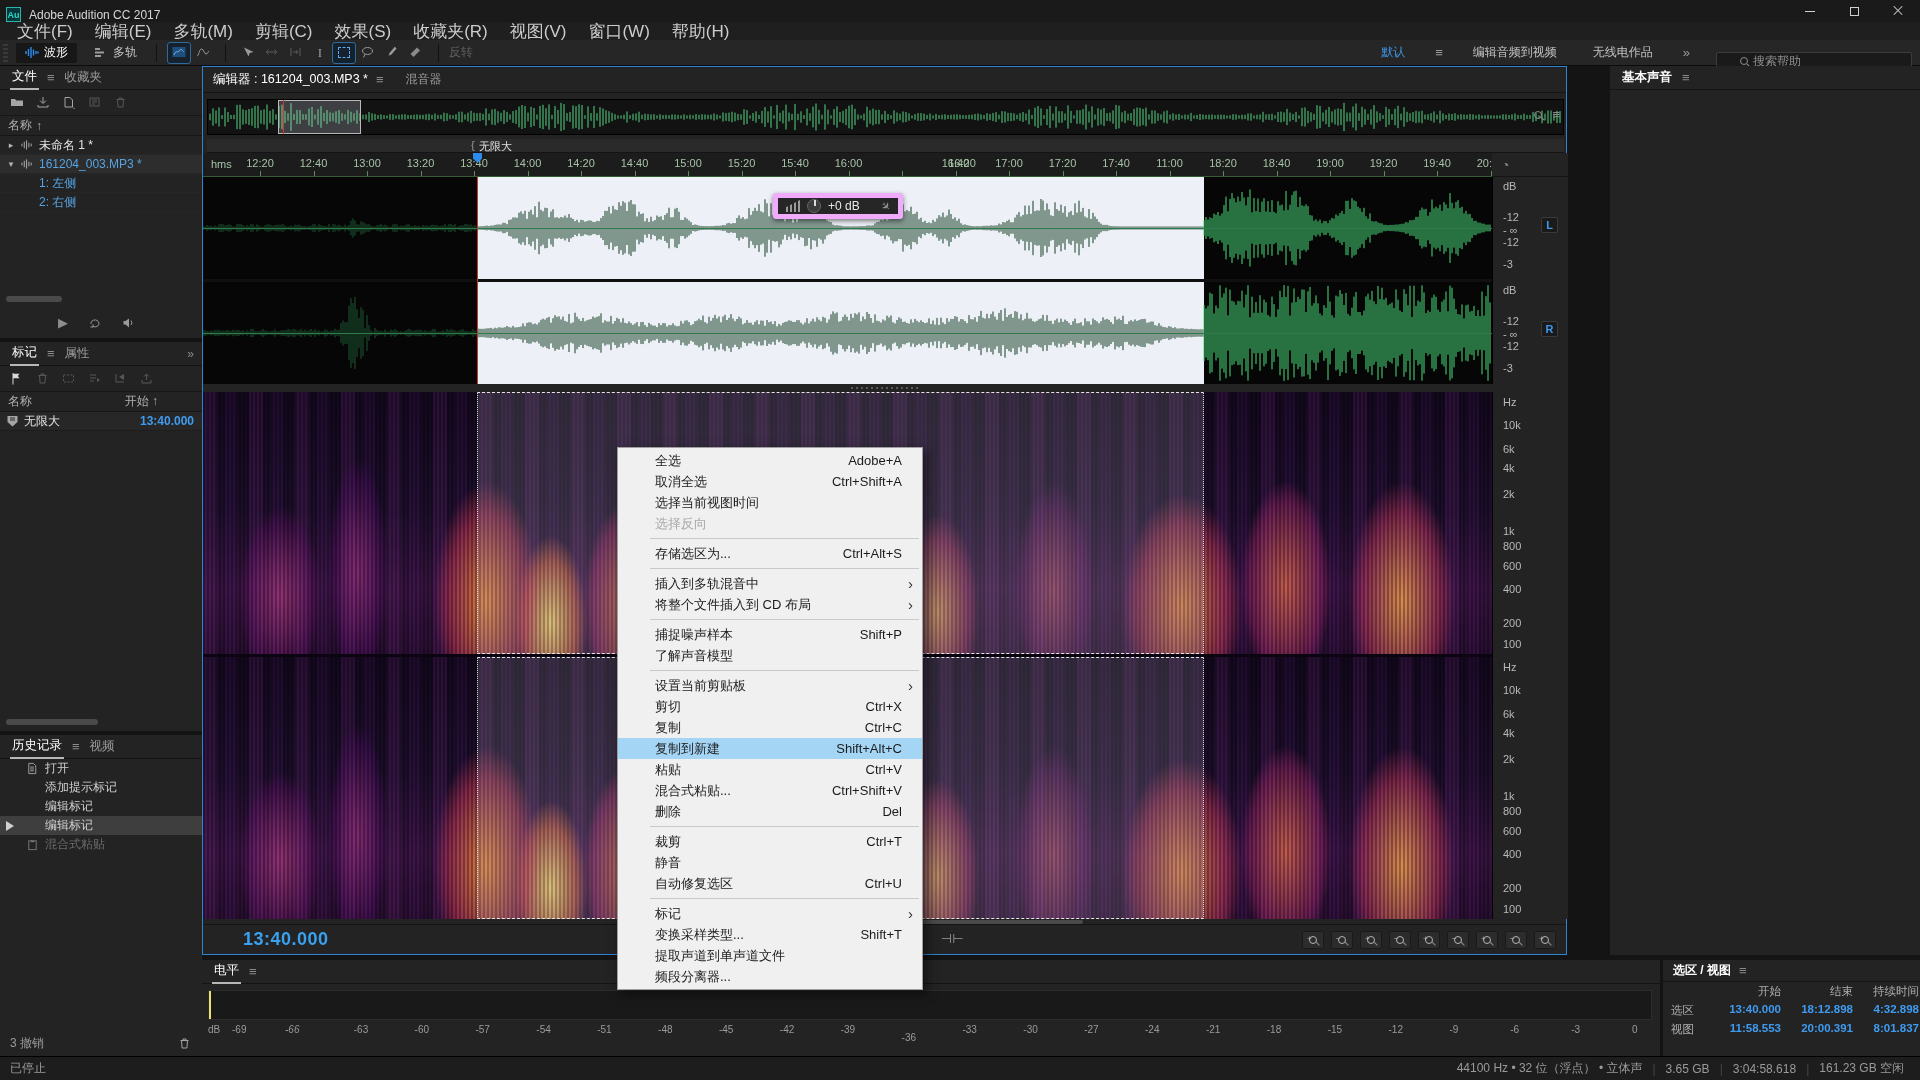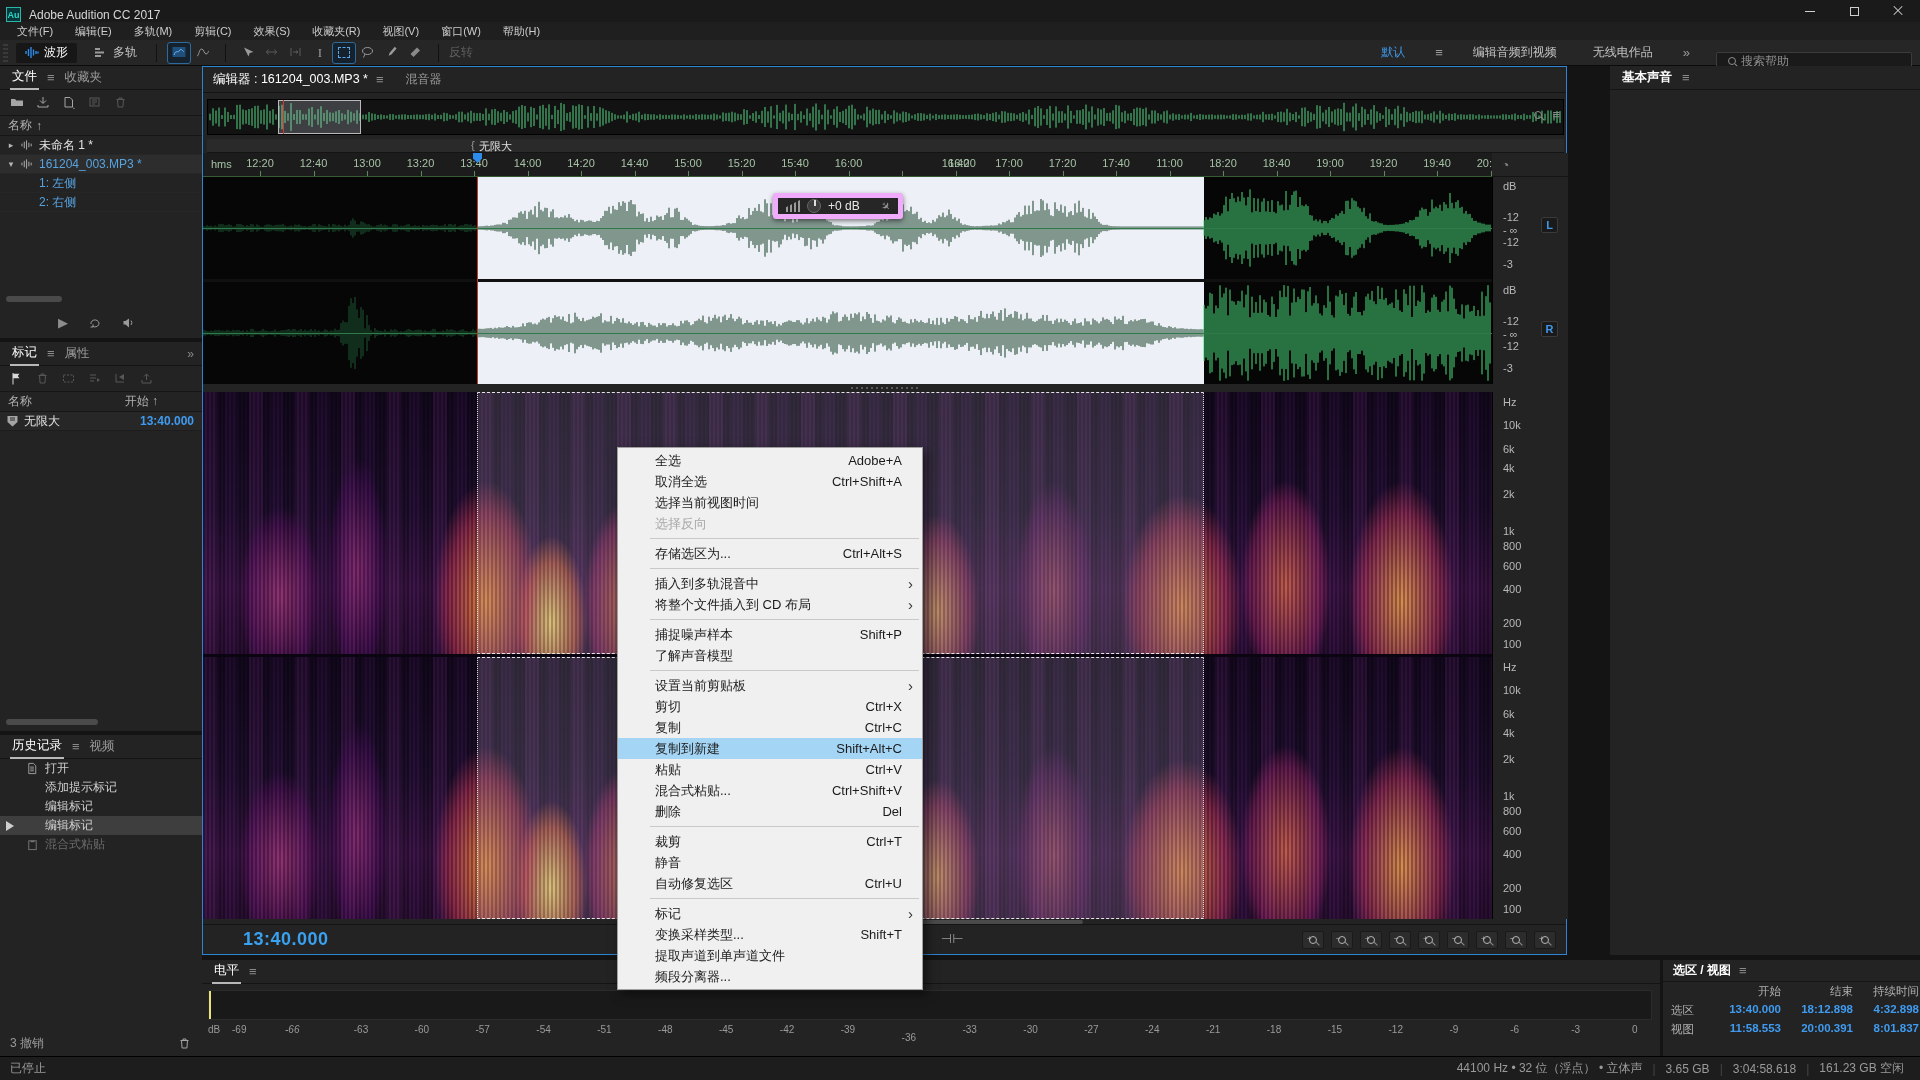--- a/index.html
+++ b/index.html
@@ -14,38 +14,38 @@
 #wintitle{margin-left:8px;color:#d6d6d6;font-size:12px}
 #winbtns{margin-left:auto;display:flex}
 .winbtn{width:44px;height:22px;display:flex;align-items:center;justify-content:center;position:relative}
 .winbtn .bar{width:10px;height:1px;background:#cfcfcf}
 .winbtn .sq{width:9px;height:9px;border:1px solid #cfcfcf}
 .winbtn .x1,.winbtn .x2{position:absolute;width:12px;height:1px;background:#cfcfcf;left:16px;top:10px}
 .winbtn .x1{transform:rotate(45deg)}.winbtn .x2{transform:rotate(-45deg)}
 
 
 #menubar{position:absolute;left:0;top:22px;width:1920px;height:18px;background:#1f1f1f;display:flex;align-items:center;padding-left:6px}
-.menuitem{padding:0 11px;color:#cccccc;font-size:11px;cursor:default}
+.menuitem{padding:0 11px;color:#cccccc;font-size:17px;cursor:default}
 
 
 #toolbar{position:absolute;left:0;top:40px;width:1920px;height:26px;background:#262626;border-bottom:1px solid #0b0b0b;display:flex;align-items:center}
 .grip{width:5px;height:18px;margin-left:3px;background:repeating-linear-gradient(0deg,#3a3a3a 0 2px,transparent 2px 4px)}
 .tbtn{display:flex;align-items:center;gap:5px;height:20px;padding:0 9px;margin-left:8px;border-radius:2px;color:#c4c4c4}
 .tbtn.active{background:#171717;color:#fff}
 .tsep{width:1px;height:18px;background:#121212;margin:0 10px}
 .tool{width:22px;height:20px;display:flex;align-items:center;justify-content:center;margin:0 1px;border-radius:2px}
 .tool.sel{background:#15222e;outline:1px solid #2d6a9e}
 .marquee{width:12px;height:11px;border:1px dashed #59a7e8}
 .ibeam{color:#9a9a9a;font-size:13px;font-family:"Liberation Serif",serif}
 .dimtxt{color:#5f5f5f}
 #wsgroup{margin-left:auto;display:flex;align-items:center;gap:16px}
 .wsitem{color:#c4c4c4;padding:0 10px}
 .wsdefault{color:#3f97e8}
 .hamb{color:#9a9a9a;font-size:13px;padding:0 4px}
-#searchbox{width:196px;height:18px;margin:17px 8px 0 6px;background:#1a1a1a;border:1px solid #3c3c3c;border-radius:2px;display:flex;align-items:center;padding:0 11px;gap:5px}
+#searchbox{width:196px;height:18px;margin:17px 8px 0 6px;background:#1a1a1a;border:1px solid #3c3c3c;border-radius:2px;display:flex;align-items:center;padding:0 23px;gap:5px}
 #searchbox input{background:transparent;border:none;outline:none;color:#bbb;font-size:12px;width:150px;font-family:inherit}
 #searchbox input::placeholder{color:#8d8d8d}
 .mag{position:relative;width:8px;height:8px;border:1.4px solid #8d8d8d;border-radius:50%;flex:none}
 .mag::after{content:"";position:absolute;width:5px;height:1.4px;background:#8d8d8d;right:-4px;bottom:-2px;transform:rotate(45deg)}
 
 
 .panel{position:absolute;background:#232323}
 .ptabs{height:24px;display:flex;align-items:center;border-bottom:1px solid #141414;padding-left:10px;gap:8px}
 .ptab{color:#9a9a9a;font-size:12.5px;padding:3px 2px}
 .ptab.on{color:#ffffff;border-bottom:2px solid #b8b8b8}

